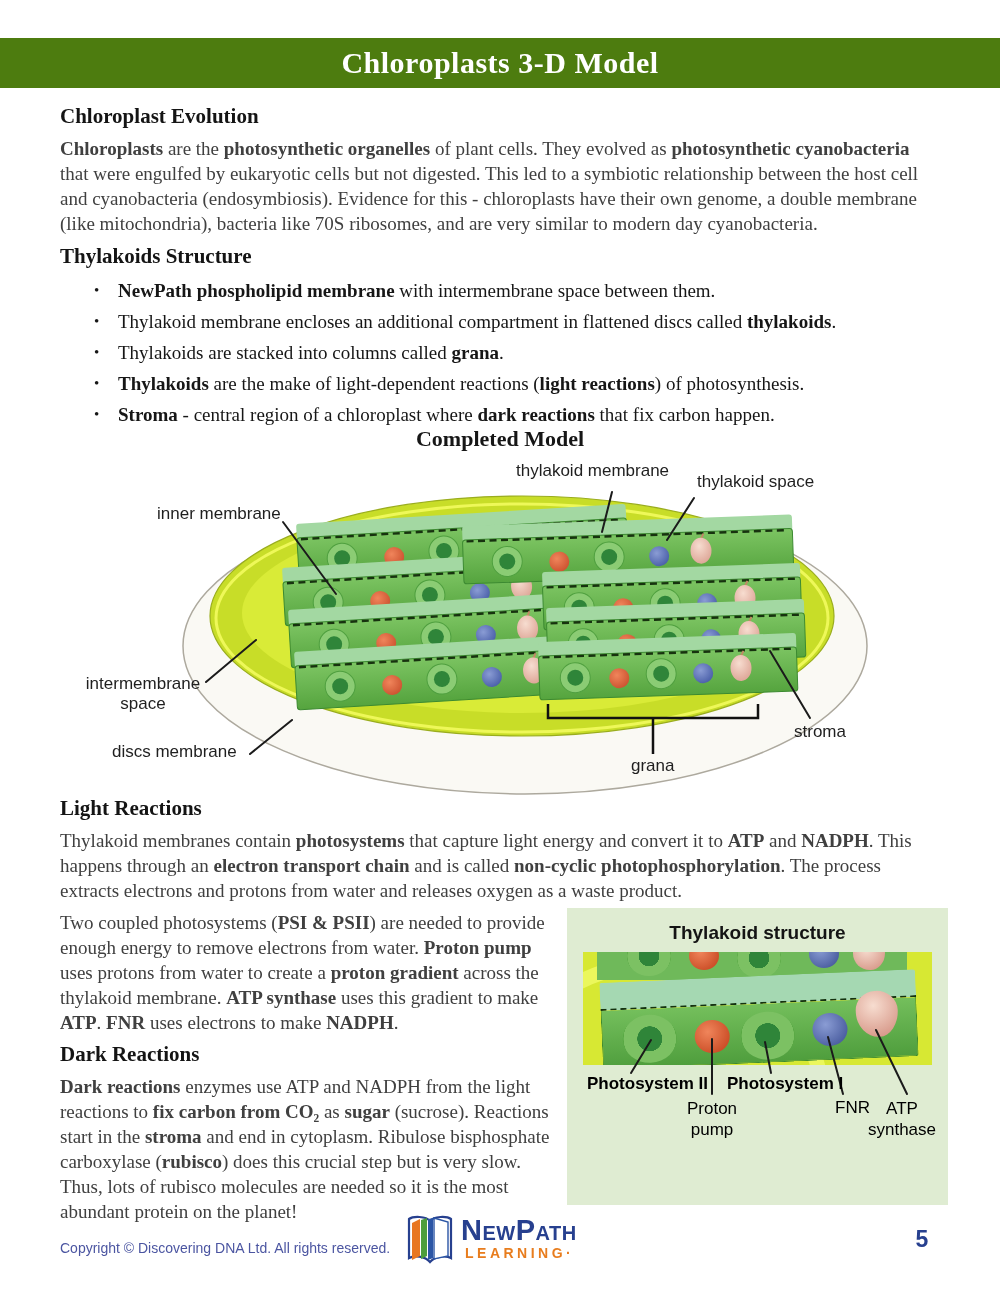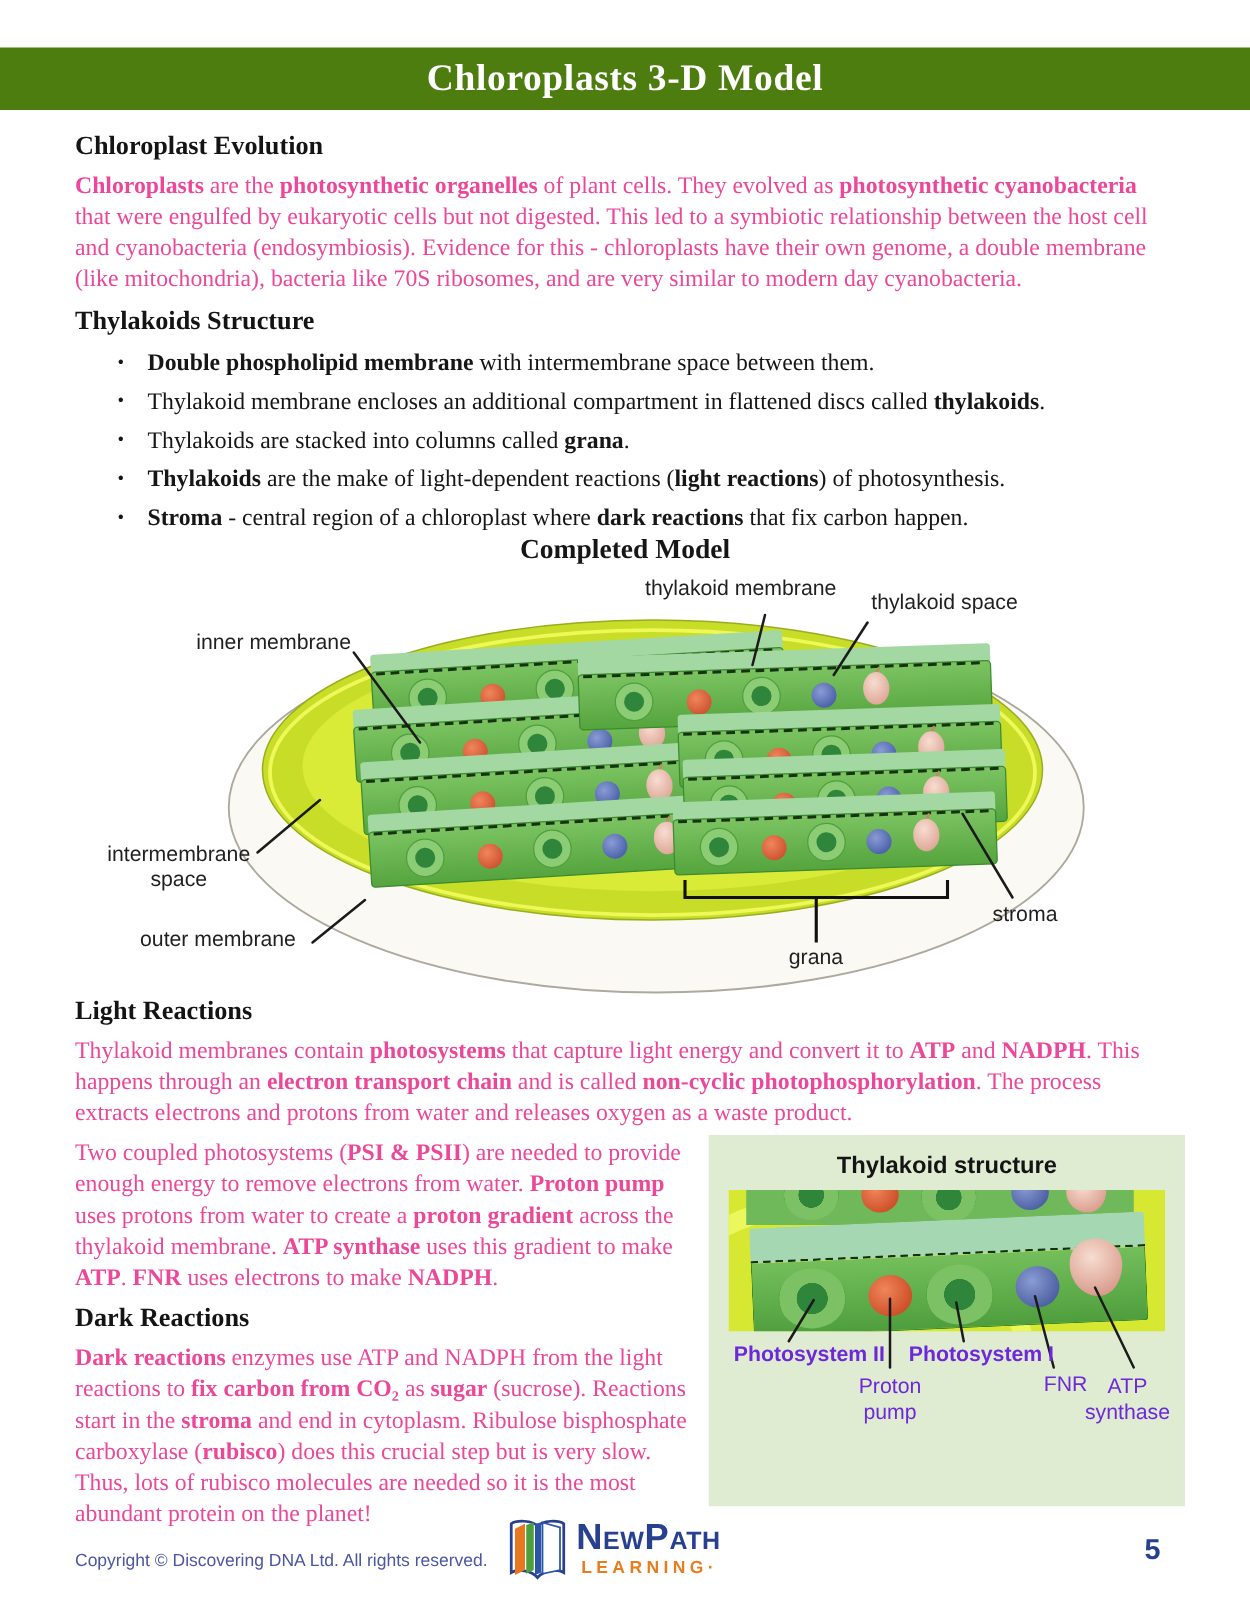--- a/index.html
+++ b/index.html
@@ -4,21 +4,21 @@
 <style>
   html,body{margin:0;padding:0;background:#ffffff;}
   .page{position:relative;width:1000px;height:1294px;background:#ffffff;overflow:hidden;
         font-family:"Liberation Serif","DejaVu Serif",serif;color:#161616;}
   
   .banner{position:absolute;left:0;top:38px;width:1000px;height:50px;background:#4d7c0f;}
   .banner .title{width:100%;text-align:center;line-height:50px;font-size:30px;font-weight:bold;
         color:#ffffff;font-family:"Liberation Serif","DejaVu Serif",serif;letter-spacing:.5px;}
   
   .h2{position:absolute;font-size:21px;font-weight:bold;color:#141414;}
-  .body-text{position:absolute;font-size:19px;line-height:25px;color:#ec4899;text-align:left;}
+  .body-text{position:absolute;font-size:19px;line-height:25px;color:#404040;text-align:left;}
   .body-text b{font-weight:bold;}
   ul.bullets{position:absolute;margin:0;padding:0 0 0 58px;list-style:none;font-size:19px;line-height:25px;}
   ul.bullets li{position:relative;margin-bottom:6px;}
   ul.bullets li::before{content:"•";position:absolute;left:-24px;top:0;font-size:15px;}
   .center-h{position:absolute;left:0;width:1000px;text-align:center;font-size:22px;font-weight:bold;}
   
   .figure{position:absolute;left:170px;top:456px;width:700px;height:345px;}
   .fig-label{position:absolute;font-family:"Liberation Sans","DejaVu Sans",sans-serif;
         font-size:17px;color:#1f1f1f;white-space:nowrap;}
   .fig-label.wrap{white-space:normal;text-align:center;line-height:20px;}
@@ -34,21 +34,21 @@
   .tk-fold{height:26px;background:#a5d8b2;border-bottom:2.5px dashed #14320f;border-radius:3px 3px 0 0;}
   .tk-face{height:58px;background:linear-gradient(#74bf5c,#4f9e3d);border-radius:0 0 3px 3px;
         border:1px solid #3c8a31;border-top:none;position:relative;}
   .donut{position:absolute;border-radius:50%;
         background:radial-gradient(circle at 50% 50%, #2f8539 0 34%, #7cc163 35% 72%, #58a843 73% 100%);}
   .blob-orange{position:absolute;border-radius:50%;background:radial-gradient(circle at 38% 35%, #f0855b, #cc4f28 75%);}
   .blob-blue{position:absolute;border-radius:50%;background:radial-gradient(circle at 38% 35%, #8a9cd4, #4a5d9f 78%);}
   .blob-pink{position:absolute;border-radius:48% 52% 46% 54% / 42% 44% 58% 56%;
         background:radial-gradient(circle at 42% 32%, #f7ddd0, #d89a8b 80%);}
   .tk-lines{position:absolute;left:0;top:0;pointer-events:none;}
-  .tk-label{position:absolute;font-family:"Liberation Sans","DejaVu Sans",sans-serif;font-size:17px;color:#6d28d9;}
+  .tk-label{position:absolute;font-family:"Liberation Sans","DejaVu Sans",sans-serif;font-size:17px;color:#000000;}
   .tk-label.b{font-weight:bold;}
   .tk-label.wrap{text-align:center;line-height:21px;}
   .tk-caption{position:absolute;left:18px;top:240px;width:348px;font-weight:bold;font-style:italic;
         font-size:18px;line-height:24px;color:#1c2413;}
   
   .copyright{position:absolute;left:60px;top:1240px;font-family:"Liberation Sans","DejaVu Sans",sans-serif;
         font-size:14px;color:#4b55a1;}
   .logo{position:absolute;left:405px;top:1214px;width:240px;height:58px;}
   .logo-name{position:absolute;left:56px;top:0;font-family:"Liberation Sans","DejaVu Sans",sans-serif;
         font-variant:small-caps;font-weight:bold;font-size:29px;color:#27408f;letter-spacing:.5px;}
@@ -64,21 +64,21 @@
 
   <div class="banner">
     <div class="title">Chloroplasts 3-D Model</div>
   </div>
 
   <div class="h2" style="left:60px;top:104px;">Chloroplast Evolution</div>
   <div class="body-text" style="left:60px;top:136px;width:880px;"><b>Chloroplasts</b><span> are the </span><b>photosynthetic organelles</b><span> of plant cells. They evolved as </span><b>photosynthetic cyanobacteria</b><span> that were engulfed by eukaryotic cells but not digested. This led to a symbiotic relationship between the host cell and cyanobacteria (endosymbiosis). Evidence for this - chloroplasts have their own genome, a double membrane (like mitochondria), bacteria like 70S ribosomes, and are very similar to modern day cyanobacteria.</span></div>
 
   <div class="h2" style="left:60px;top:244px;">Thylakoids Structure</div>
   <ul class="bullets" style="left:60px;top:278px;width:860px;">
-    <li><b>Double phospholipid membrane</b><span> with intermembrane space between them.</span></li>
+    <li><b>NewPath phospholipid membrane</b><span> with intermembrane space between them.</span></li>
     <li><span>Thylakoid membrane encloses an additional compartment in flattened discs called </span><b>thylakoids</b><span>.</span></li>
     <li><span>Thylakoids are stacked into columns called </span><b>grana</b><span>.</span></li>
     <li><b>Thylakoids</b><span> are the make of light-dependent reactions (</span><b>light reactions</b><span>) of photosynthesis.</span></li>
     <li><b>Stroma</b><span> - central region of a chloroplast where </span><b>dark reactions</b><span> that fix carbon happen.</span></li>
   </ul>
 
   <div class="center-h" style="top:426px;">Completed Model</div>
 
   <div class="figure">
     <svg width="700" height="345" viewBox="0 0 700 345">
@@ -157,21 +157,21 @@
         <line x1="80" y1="298" x2="122" y2="264"></line>
         <line x1="600" y1="195" x2="640" y2="262"></line>
       </g>
     </svg>
   </div>
 
   <div class="fig-label" style="left:516px;top:461px;">thylakoid membrane</div>
   <div class="fig-label" style="left:697px;top:472px;">thylakoid space</div>
   <div class="fig-label" style="left:157px;top:504px;">inner membrane</div>
   <div class="fig-label wrap" style="left:80px;top:674px;width:126px;">intermembrane space</div>
-  <div class="fig-label" style="left:112px;top:742px;">outer membrane</div>
+  <div class="fig-label" style="left:112px;top:742px;">discs membrane</div>
   <div class="fig-label" style="left:794px;top:722px;">stroma</div>
   <div class="fig-label" style="left:631px;top:756px;">grana</div>
 
   <div class="h2" style="left:60px;top:796px;">Light Reactions</div>
   <div class="body-text" style="left:60px;top:828px;width:880px;"><span>Thylakoid membranes contain </span><b>photosystems</b><span> that capture light energy and convert it to </span><b>ATP</b><span> and </span><b>NADPH</b><span>. This happens through an </span><b>electron transport chain</b><span> and is called </span><b>non-cyclic photophosphorylation</b><span>. The process extracts electrons and protons from water and releases oxygen as a waste product.</span></div>
 
   <div class="body-text" style="left:60px;top:910px;width:497px;"><span>Two coupled photosystems (</span><b>PSI &amp; PSII</b><span>) are needed to provide enough energy to remove electrons from water. </span><b>Proton pump</b><span> uses protons from water to create a </span><b>proton gradient</b><span> across the thylakoid membrane. </span><b>ATP synthase</b><span> uses this gradient to make </span><b>ATP</b><span>. </span><b>FNR</b><span> uses electrons to make </span><b>NADPH</b><span>.</span></div>
 
   <div class="h2" style="left:60px;top:1042px;">Dark Reactions</div>
   <div class="body-text" style="left:60px;top:1074px;width:502px;"><b>Dark reactions</b><span> enzymes use ATP and NADPH from the light reactions to </span><b>fix carbon from CO₂</b><span> as </span><b>sugar</b><span> (sucrose). Reactions start in the </span><b>stroma</b><span> and end in cytoplasm. Ribulose bisphosphate carboxylase (</span><b>rubisco</b><span>) does this crucial step but is very slow. Thus, lots of rubisco molecules are needed so it is the most abundant protein on the planet!</span></div>

